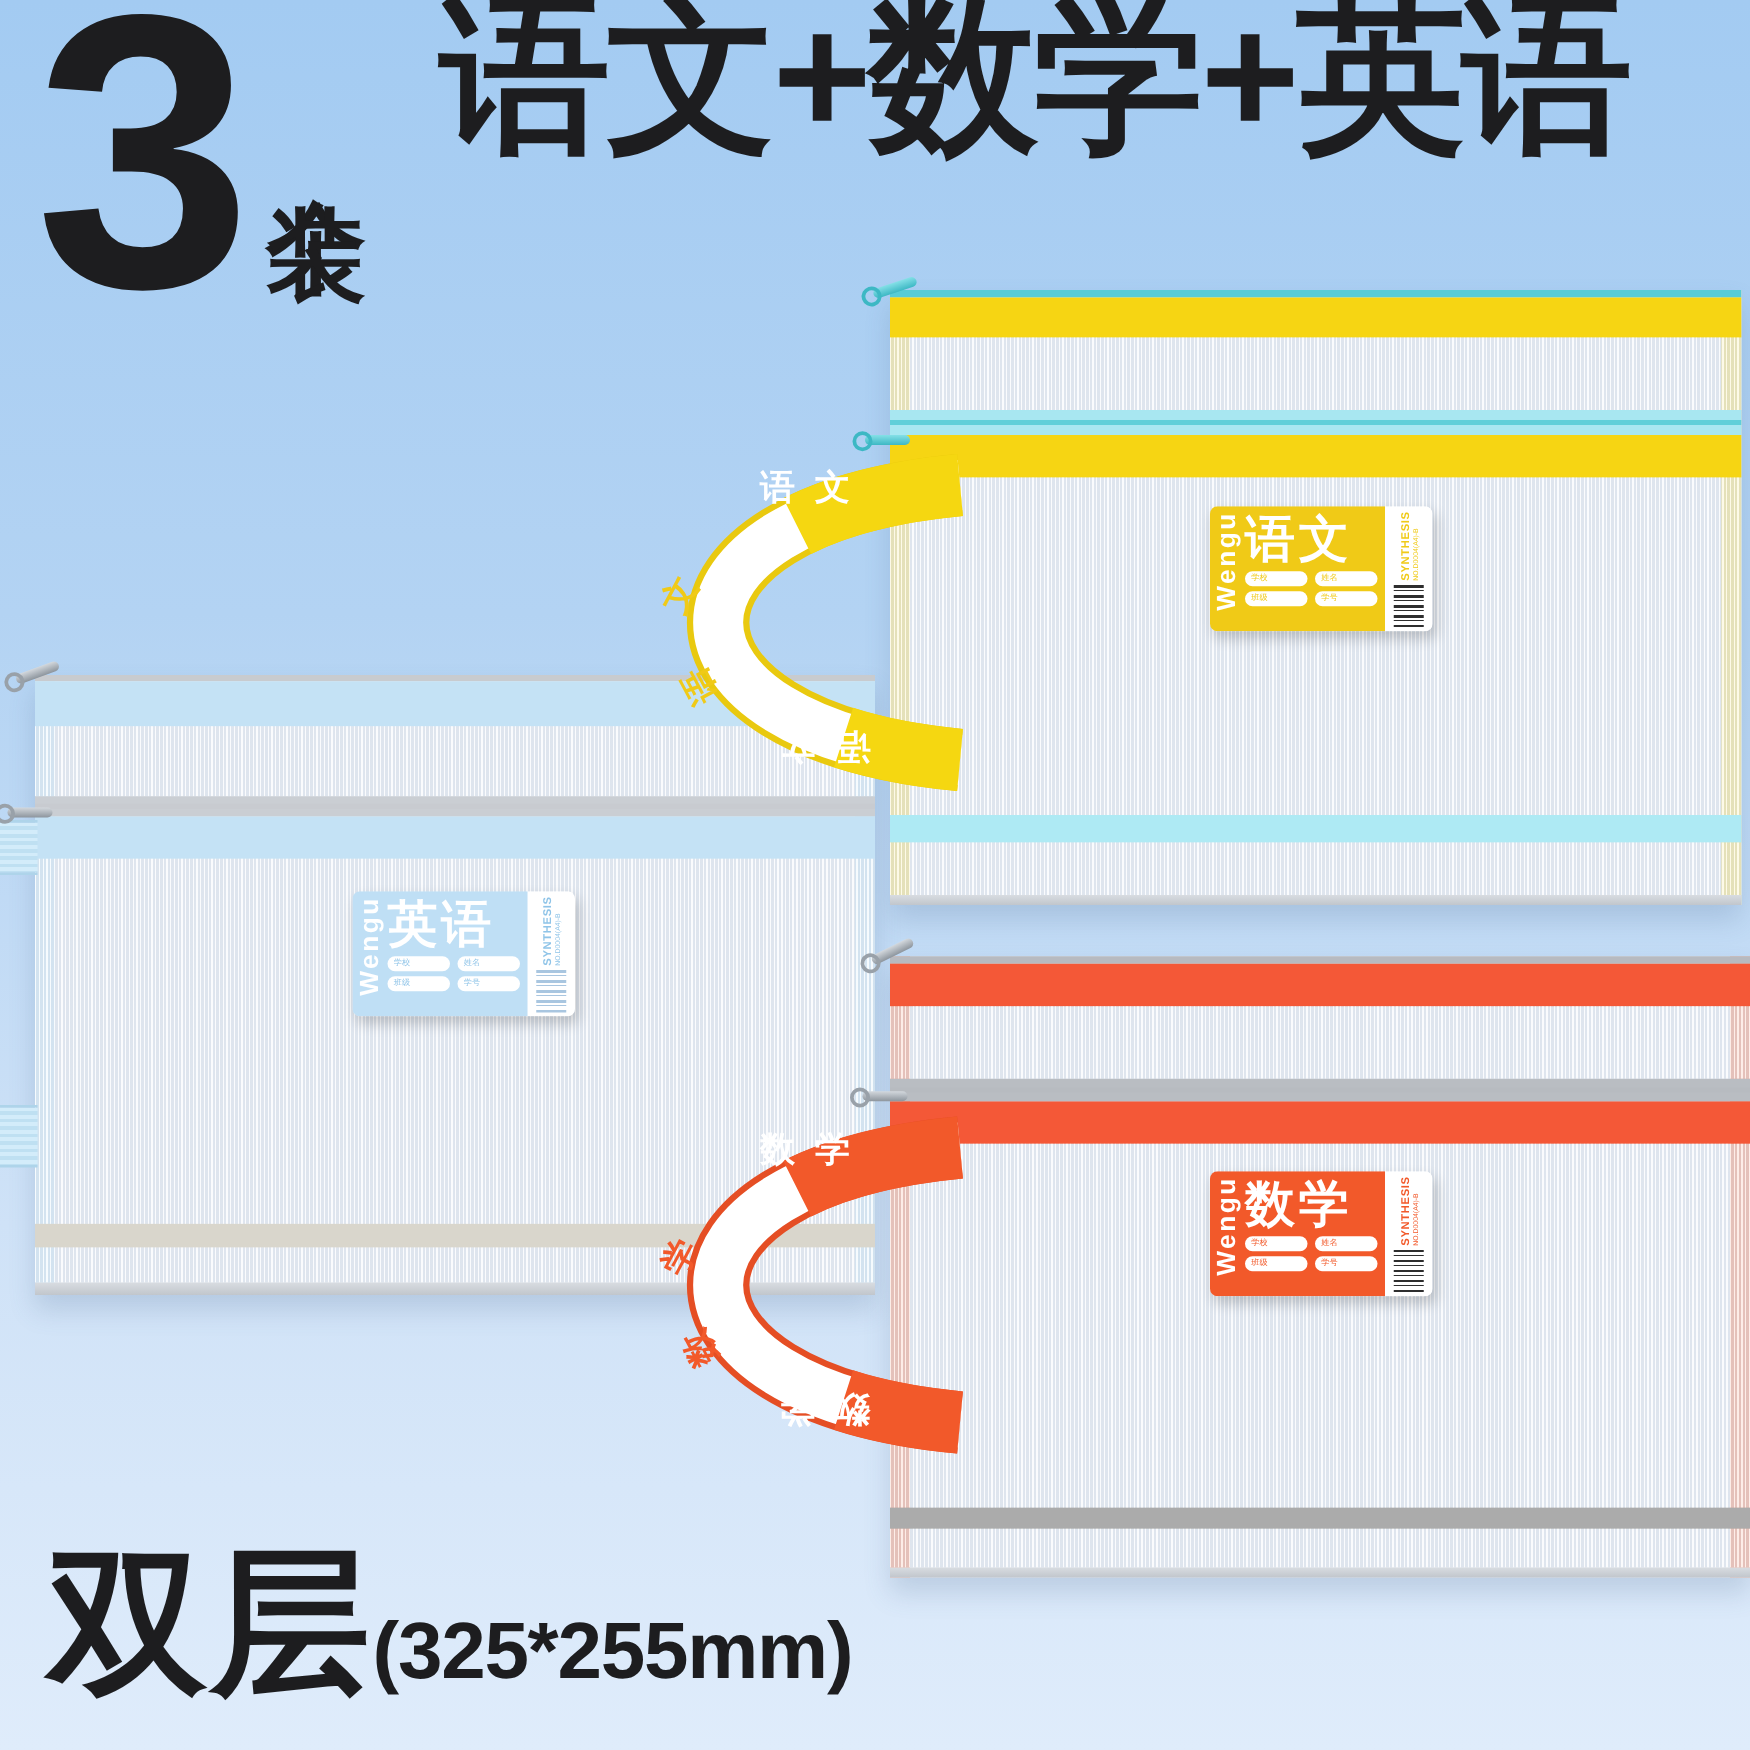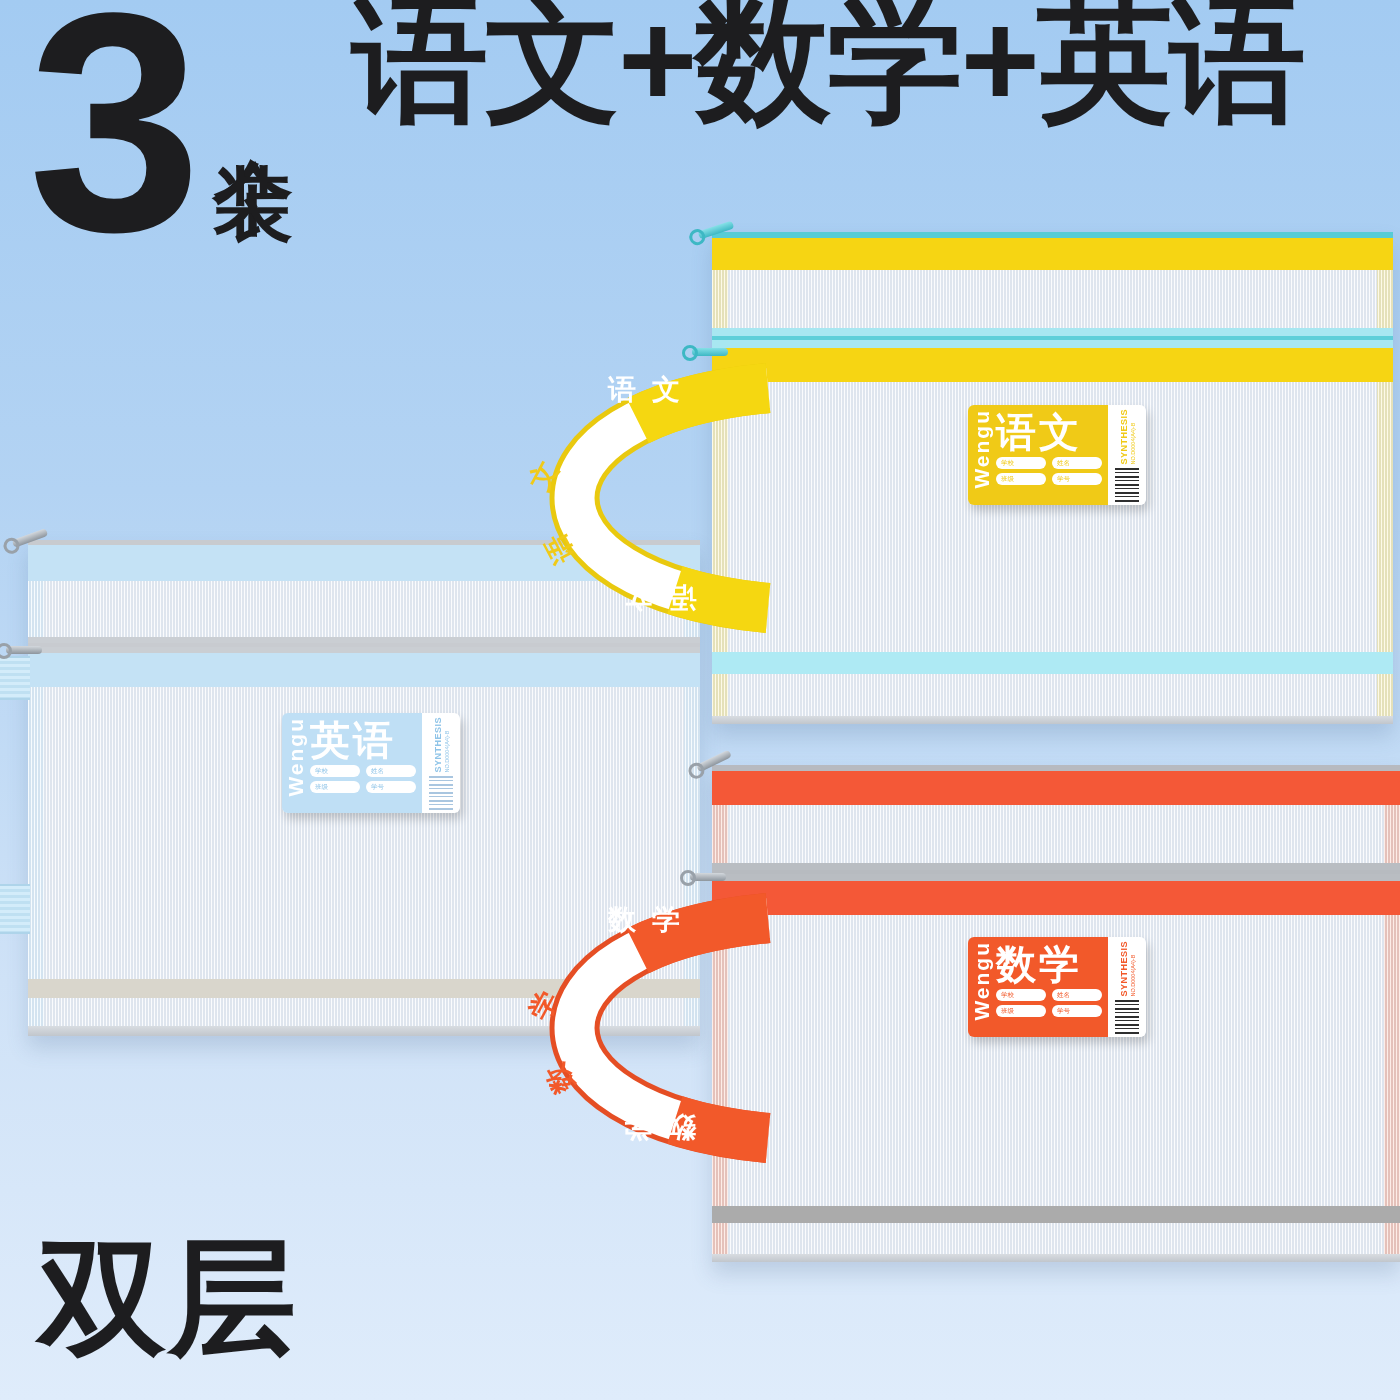--- a/index.html
+++ b/index.html
@@ -204,15 +204,16 @@
     <path d="M 268 36 C 10 60, 10 232, 268 256" fill="none" stroke="#ffffff" stroke-width="40"></path>
     <path d="M 268 36 C 10 60, 10 232, 268 256" fill="none" stroke="#f2592a" stroke-width="50" stroke-dasharray="135 250 600"></path>
     <text class="h-text h-white" x="152" y="47" letter-spacing="16">数学</text>
     <text class="h-text" fill="#f2592a" transform="translate(52,128) rotate(-62)">学</text>
     <text class="h-text" fill="#f2592a" transform="translate(68,192) rotate(-118)">数</text>
     <text class="h-text h-white" x="152" y="252" letter-spacing="16" transform="rotate(180 152 244)">数学</text>
   </svg>
 
   <div class="footer">
     <span class="footer-main">双层</span>
+    <span class="footer-size">(325*255mm)</span>
   </div>
 
 </div>
 
 </body></html>

